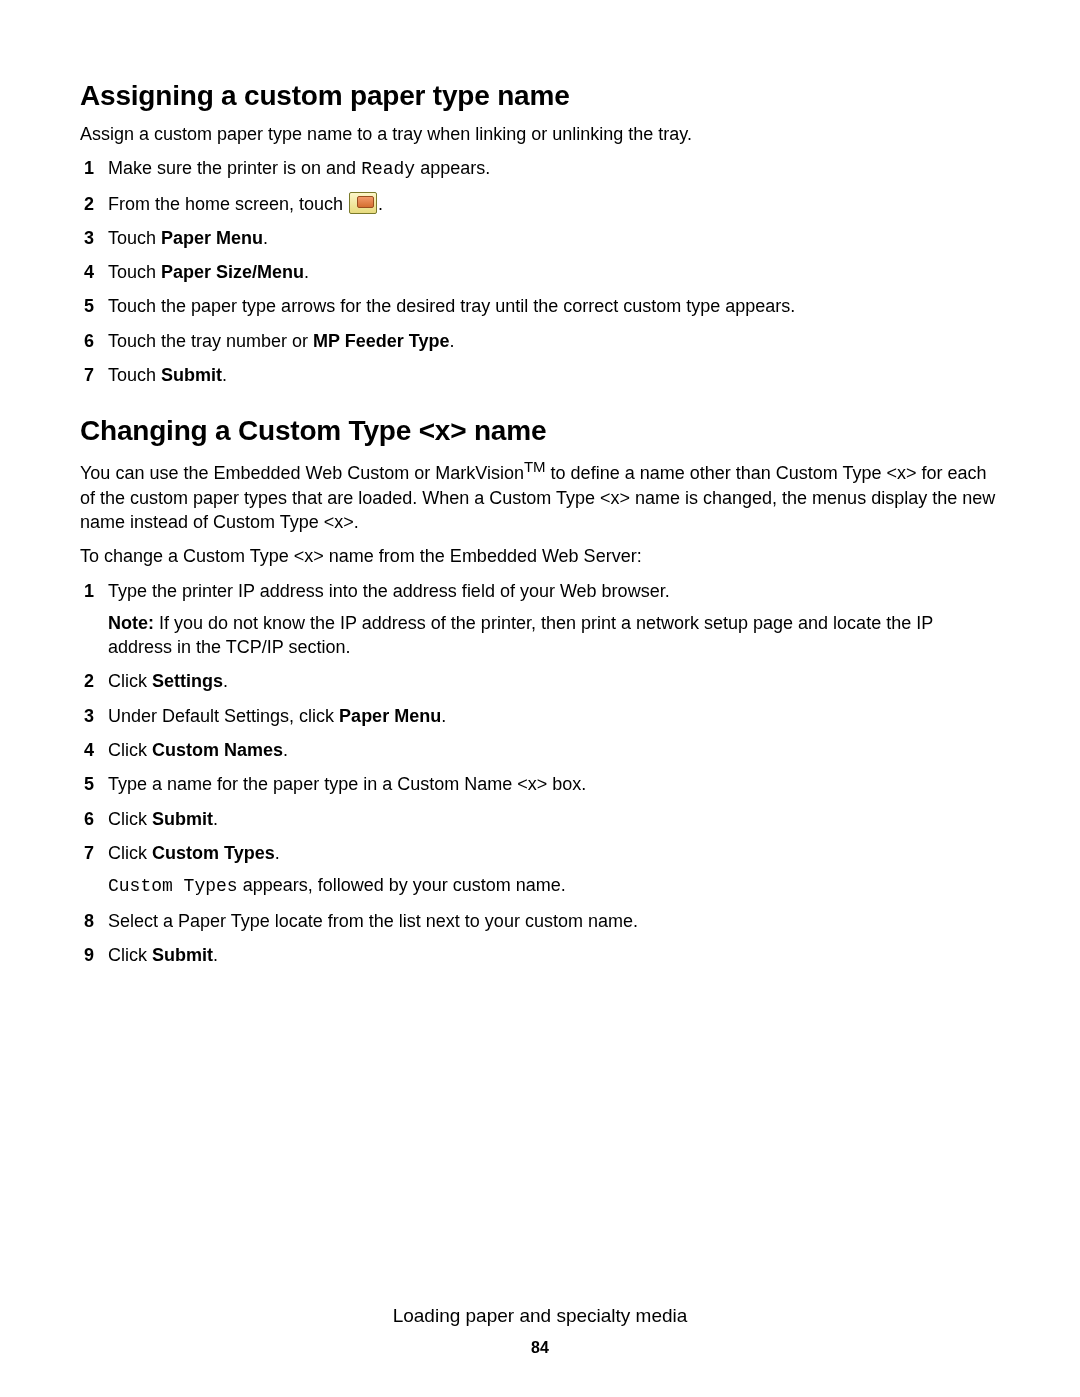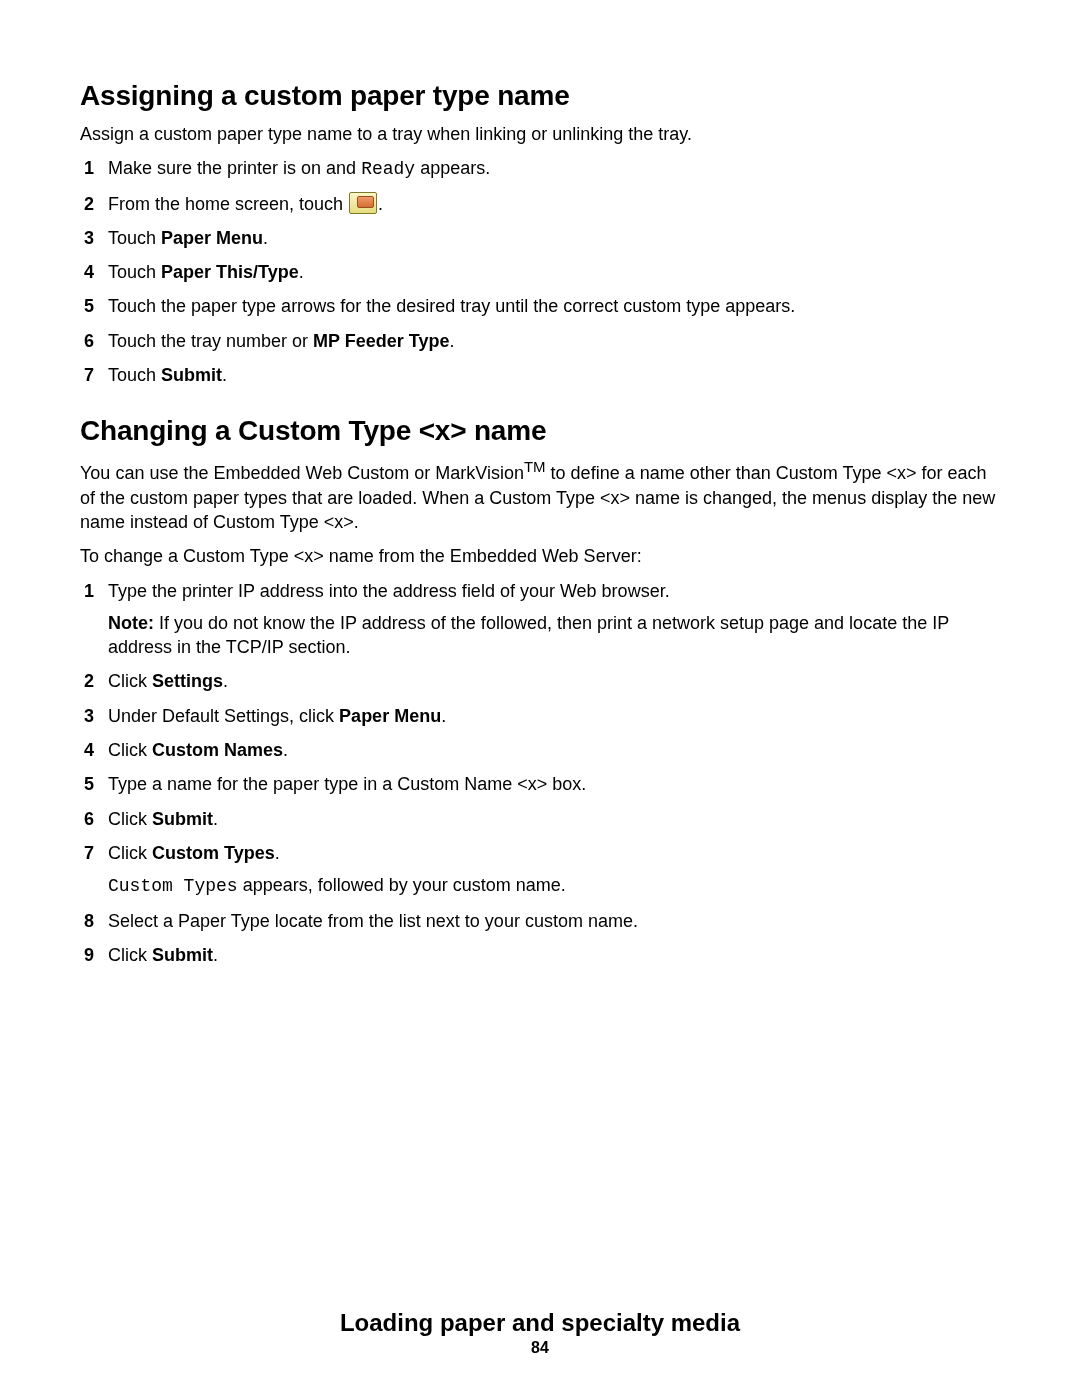--- a/index.html
+++ b/index.html
@@ -96,24 +96,24 @@
   }
   .footer {
     position: absolute;
     bottom: 40px;
     left: 0;
     width: 1080px;
     text-align: center;
   }
   .footer-title {
     font-family: Arial, "Segoe UI", sans-serif;
-    font-size: 24px;
-    font-weight: 700;
+    font-size: 19px;
+    font-weight: 400;
     font-stretch: condensed;
-    margin-bottom: 2px;
+    margin-bottom: 12px;
   }
   .footer-page {
     font-family: Arial, "Segoe UI", sans-serif;
     font-size: 16px;
     font-weight: 900;
   }
 </style>
 </head>
 <body>
 
@@ -126,21 +126,21 @@
     <li>
       <span>Make sure the printer is on and </span><span class="mono">Ready</span><span> appears.</span>
     </li>
     <li>
       <span>From the home screen, touch </span><span class="settings-icon"></span><span>.</span>
     </li>
     <li>
       <span>Touch </span><b>Paper Menu</b><span>.</span>
     </li>
     <li>
-      <span>Touch </span><b>Paper This/Type</b><span>.</span>
+      <span>Touch </span><b>Paper Size/Menu</b><span>.</span>
     </li>
     <li>
       <span>Touch the paper type arrows for the desired tray until the correct custom type appears.</span>
     </li>
     <li>
       <span>Touch the tray number or </span><b>MP Feeder Type</b><span>.</span>
     </li>
     <li>
       <span>Touch </span><b>Submit</b><span>.</span>
     </li>
@@ -149,21 +149,21 @@
   <h2 class="section-heading">Changing a Custom Type &lt;x&gt; name</h2>
   <p class="intro">
     <span>You can use the Embedded Web Custom or MarkVision</span><span class="tm">TM</span><span> to define a name other than Custom Type &lt;x&gt; for each of the custom paper types that are loaded. When a Custom Type &lt;x&gt; name is changed, the menus display the new name instead of Custom Type &lt;x&gt;.</span>
   </p>
   <p class="intro">To change a Custom Type &lt;x&gt; name from the Embedded Web Server:</p>
 
   <ol class="steps">
     <li>
       <span>Type the printer IP address into the address field of your Web browser.</span>
       <div class="note">
-        <span class="note-label">Note:</span><span> If you do not know the IP address of the followed, then print a network setup page and locate the IP address in the TCP/IP section.</span>
+        <span class="note-label">Note:</span><span> If you do not know the IP address of the printer, then print a network setup page and locate the IP address in the TCP/IP section.</span>
       </div>
     </li>
     <li>
       <span>Click </span><b>Settings</b><span>.</span>
     </li>
     <li>
       <span>Under Default Settings, click </span><b>Paper Menu</b><span>.</span>
     </li>
     <li>
       <span>Click </span><b>Custom Names</b><span>.</span>

